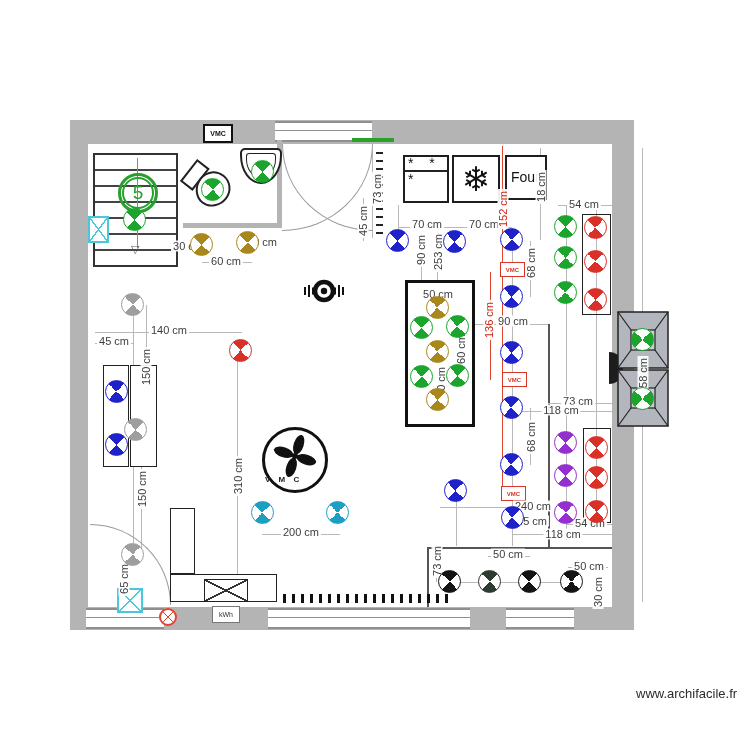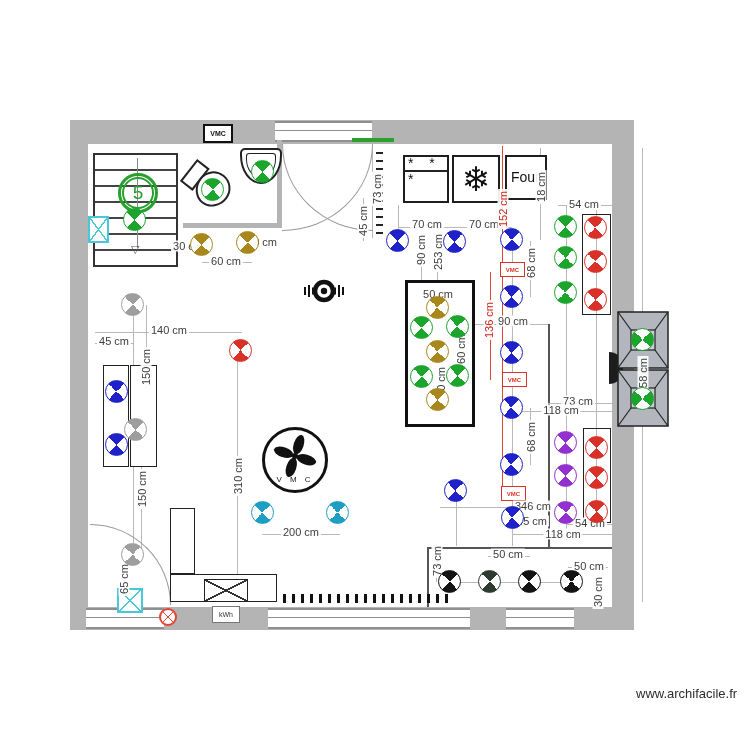--- a/index.html
+++ b/index.html
@@ -37,21 +37,21 @@
   #stairs{position:absolute;left:93px;top:153px;width:85px;height:114px;border:2px solid #333;box-sizing:border-box;
       background:repeating-linear-gradient(180deg,transparent 0 14.5px,#444 14.5px 16px);}
   #circle5{position:absolute;left:118px;top:173px;width:40px;height:40px;border:3px solid #27a02e;border-radius:50%;
       box-sizing:border-box;display:flex;align-items:center;justify-content:center;}
   #circle5 .inner{width:28px;height:28px;border:2px solid #27a02e;border-radius:50%;display:flex;align-items:center;
       justify-content:center;font-size:19px;color:#27a02e;}
   #vmcwall{position:absolute;left:203px;top:124px;width:30px;height:19px;border:2px solid #111;background:#fff;
       color:#111;font-size:7px;font-weight:bold;display:flex;align-items:center;justify-content:center;box-sizing:border-box;}
   #vmcfan{position:absolute;left:262px;top:427px;width:66px;height:66px;border:3px solid #111;border-radius:50%;
       background:#fff;box-sizing:border-box;}
-  #vmcfan .lbl{position:absolute;bottom:6px;width:100%;text-align:center;font-size:8px;letter-spacing:3px;color:#222;}
+  #vmcfan .lbl{position:absolute;bottom:6px;width:100%;font-size:8px;letter-spacing:3px;color:#222;font-weight:bold;}
   #kwhbox{position:absolute;left:212px;top:606px;width:28px;height:17px;border:1px solid #777;background:#fff;
       font-size:7px;color:#333;display:flex;align-items:center;justify-content:center;box-sizing:border-box;}
   #redcross{position:absolute;left:159px;top:608px;width:18px;height:18px;border:2px solid #e04434;border-radius:50%;box-sizing:border-box;background:
       linear-gradient(to top right,transparent calc(50% - .7px),#e04434 calc(50% - .7px),#e04434 calc(50% + .7px),transparent calc(50% + .7px)),
       linear-gradient(to bottom right,transparent calc(50% - .7px),#e04434 calc(50% - .7px),#e04434 calc(50% + .7px),transparent calc(50% + .7px)),#fff;}
   .skylight{position:absolute;width:52px;height:58px;}
   #greenseg{position:absolute;left:352px;top:138px;width:42px;height:4px;background:#2aa12a;}
   .applabel{position:absolute;font-size:14px;color:#111;}
   .fixture{position:absolute;box-sizing:border-box;}
 </style>
@@ -253,21 +253,21 @@
       <span class="dim" style="left: 169px; top: 330px;">140 cm</span>
       <span class="dim" style="left: 114px; top: 341px;">45 cm</span>
       <span class="dim dimv" style="left: 146px; top: 367px;">150 cm</span>
       <span class="dim dimv" style="left: 142px; top: 489px;">150 cm</span>
       <span class="dim dimv" style="left: 238px; top: 476px;">310 cm</span>
       <span class="dim" style="left: 301px; top: 532px;">200 cm</span>
       <span class="dim dimv" style="left: 124px; top: 579px;">65 cm</span>
       <span class="dim dimv" style="left: 531px; top: 437px;">68 cm</span>
       <span class="dim" style="left: 578px; top: 401px;">73 cm</span>
       <span class="dim" style="left: 561px; top: 410px;">118 cm</span>
-      <span class="dim" style="left: 533px; top: 506px;">346 cm</span>
+      <span class="dim" style="left: 533px; top: 506px;">240 cm</span>
       <span class="dim" style="left: 532px; top: 521px;">45 cm</span>
       <span class="dim" style="left: 590px; top: 523px;">54 cm</span>
       <span class="dim" style="left: 563px; top: 534px;">118 cm</span>
       <span class="dim" style="left: 508px; top: 554px;">50 cm</span>
       <span class="dim" style="left: 589px; top: 566px;">50 cm</span>
       <span class="dim dimv" style="left: 437px; top: 561px;">73 cm</span>
       <span class="dim dimv" style="left: 598px; top: 592px;">30 cm</span>
       <span class="dim dimv" style="left: 643px; top: 376px;">358 cm</span>
     </div>
   <div id="lights-layer">

